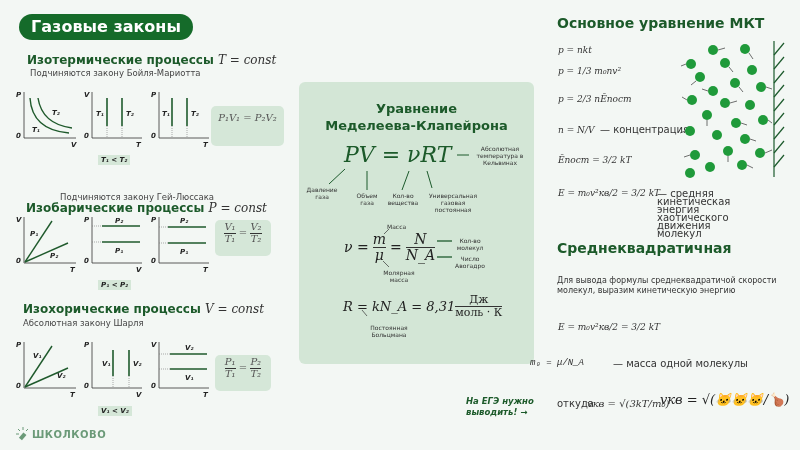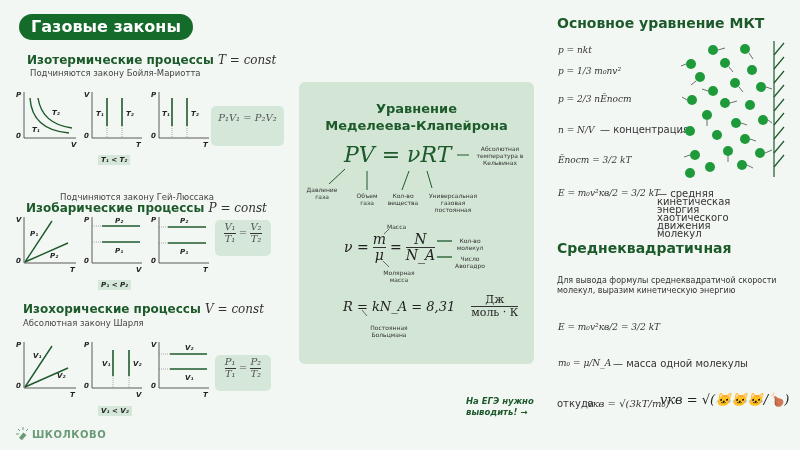--- a/index.html
+++ b/index.html
@@ -225,21 +225,21 @@
     <g stroke="#333" stroke-width="0.7">
         <line x1="85" y1="152" x2="90" y2="147"></line>
         <line x1="84" y1="179" x2="90" y2="185"></line>
         <line x1="63" y1="228" x2="68" y2="234"></line>
       </g>
   </svg>
   <div class="abs tiny" style="left:156px;top:155px;width:30px;">Кол-во молекул</div>
   <div class="abs tiny" style="left:156px;top:173px;width:30px;">Число Авогадро</div>
   <div class="abs tiny" style="left:80px;top:187px;width:40px;">Молярная масса</div>
 
-  <div class="abs serif" style="left:44px;top:212px;font-size:13px;color:#222;display:flex;align-items:center;gap:16px;white-space:nowrap;">
+  <div class="abs serif" style="left:44px;top:212px;font-size:13px;color:#222;display:flex;align-items:center;gap:0;white-space:nowrap;">
     <span>R = kN_A = 8,31</span>
     <span class="frac" style="font-style:normal;font-size:11px;">
         <span>Дж</span>
         <span class="den">моль · К</span>
       </span>
   </div>
   <div class="abs tiny" style="left:65px;top:242px;width:50px;">Постоянная Больцмана</div>
 </div>
 
 <div class="abs rh" style="left:557px;top:15px;">Основное уравнение МКТ</div>
@@ -312,21 +312,21 @@
       <line x1="85" y1="118" x2="92" y2="115"></line>
       <line x1="67" y1="130" x2="73" y2="133"></line>
   </g>
 </svg>
 
 <div class="abs rh" style="left:557px;top:240px;line-height:17px;">
   <div>Среднеквадратичная</div>
 </div>
 <div class="abs" style="left:557px;top:276px;width:225px;font-size:8px;line-height:10px;color:#333;">Для вывода формулы среднеквадратичой скорости молекул, выразим кинетическую энергию</div>
 <div class="abs eq" style="left:558px;top:322px;">E = m₀v²кв/2 = 3/2 kT</div>
-<div class="abs eq" style="left:558px;top:358px;">m₀ = μ/N_A</div>
+<div class="abs eq" style="left:530px;top:358px;font-family:Liberation Mono, monospace;">m₀ = μ/N_A</div>
 <div class="abs note" style="left:613px;top:360px;">— масса одной молекулы</div>
 <div class="abs note" style="left:557px;top:400px;">откуда</div>
 <div class="abs eq" style="left:587px;top:398px;font-size:10px;">vкв = √(3kT/m₀)</div>
 <div class="abs eq" style="left:660px;top:392px;font-size:13px;color:#222;">vкв = √(🐱🐱🐱/🍗)</div>
 
 <div class="abs" style="left:466px;top:396px;font-weight:bold;font-style:italic;font-size:8.5px;color:#1c5a2a;line-height:11px;">
   <div>На ЕГЭ нужно</div>
   <div>выводить! →</div>
 </div>
 

